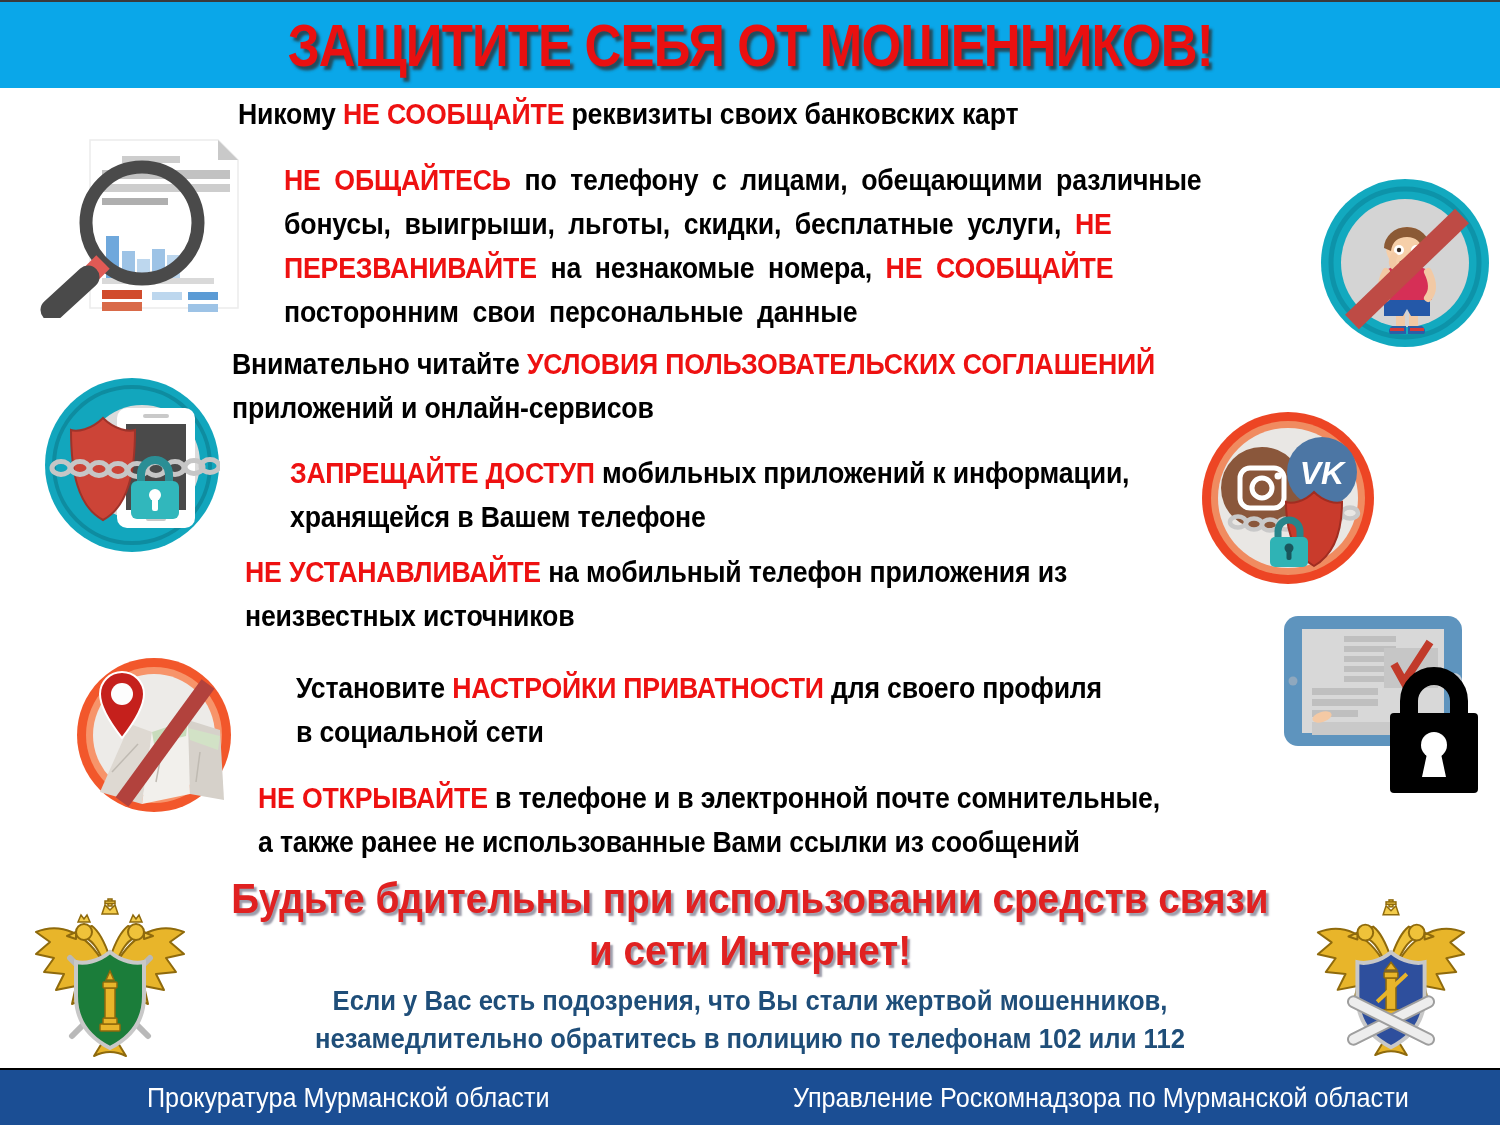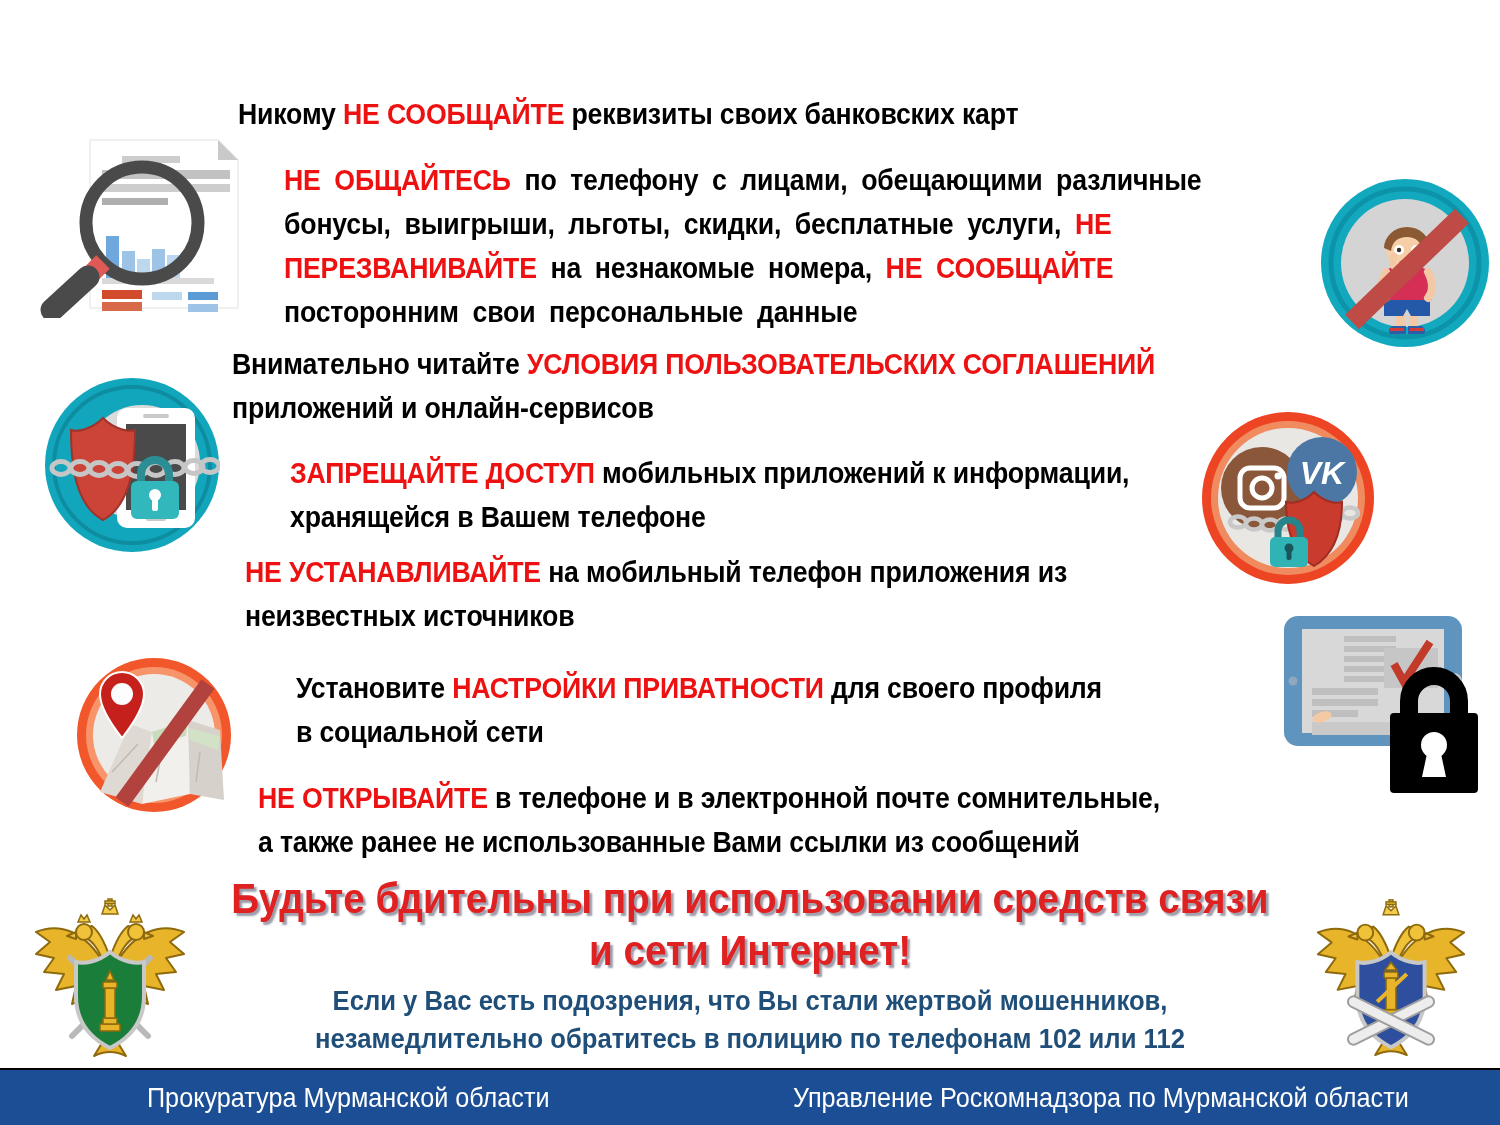--- a/index.html
+++ b/index.html
@@ -46,20 +46,23 @@
   .ic-tablet{left:1282px;top:596px;width:215px;height:220px;}
   .ic-embl{left:24px;top:892px;width:172px;height:172px;}
   .ic-embr{left:1306px;top:892px;width:170px;height:172px;}
   svg{display:block;width:100%;height:100%;}
 </style>
 </head>
 <body>
 
 <div class="page">
 
+  <div class="topbar">
+    <h1 class="title">ЗАЩИТИТЕ СЕБЯ ОТ МОШЕННИКОВ!</h1>
+  </div>
 
   <div class="tip t1"><span>Никому </span><span class="r">НЕ СООБЩАЙТЕ</span><span> реквизиты своих банковских карт</span></div>
 
   <div class="tip t2 spread"><span class="r">НЕ ОБЩАЙТЕСЬ</span><span> по телефону с лицами, обещающими различные</span><br><span>бонусы, выигрыши, льготы, скидки, бесплатные услуги, </span><span class="r">НЕ</span><br><span class="r">ПЕРЕЗВАНИВАЙТЕ</span><span> на незнакомые номера, </span><span class="r">НЕ СООБЩАЙТЕ</span><br><span>посторонним свои персональные данные</span></div>
 
   <div class="tip t3"><span>Внимательно читайте </span><span class="r">УСЛОВИЯ ПОЛЬЗОВАТЕЛЬСКИХ СОГЛАШЕНИЙ</span><br><span>приложений и онлайн-сервисов</span></div>
 
   <div class="tip t4"><span class="r">ЗАПРЕЩАЙТЕ ДОСТУП</span><span> мобильных приложений к информации,</span><br><span>хранящейся в Вашем телефоне</span></div>
 
   <div class="tip t5"><span class="r">НЕ УСТАНАВЛИВАЙТЕ</span><span> на мобильный телефон приложения из</span><br><span>неизвестных источников</span></div>

